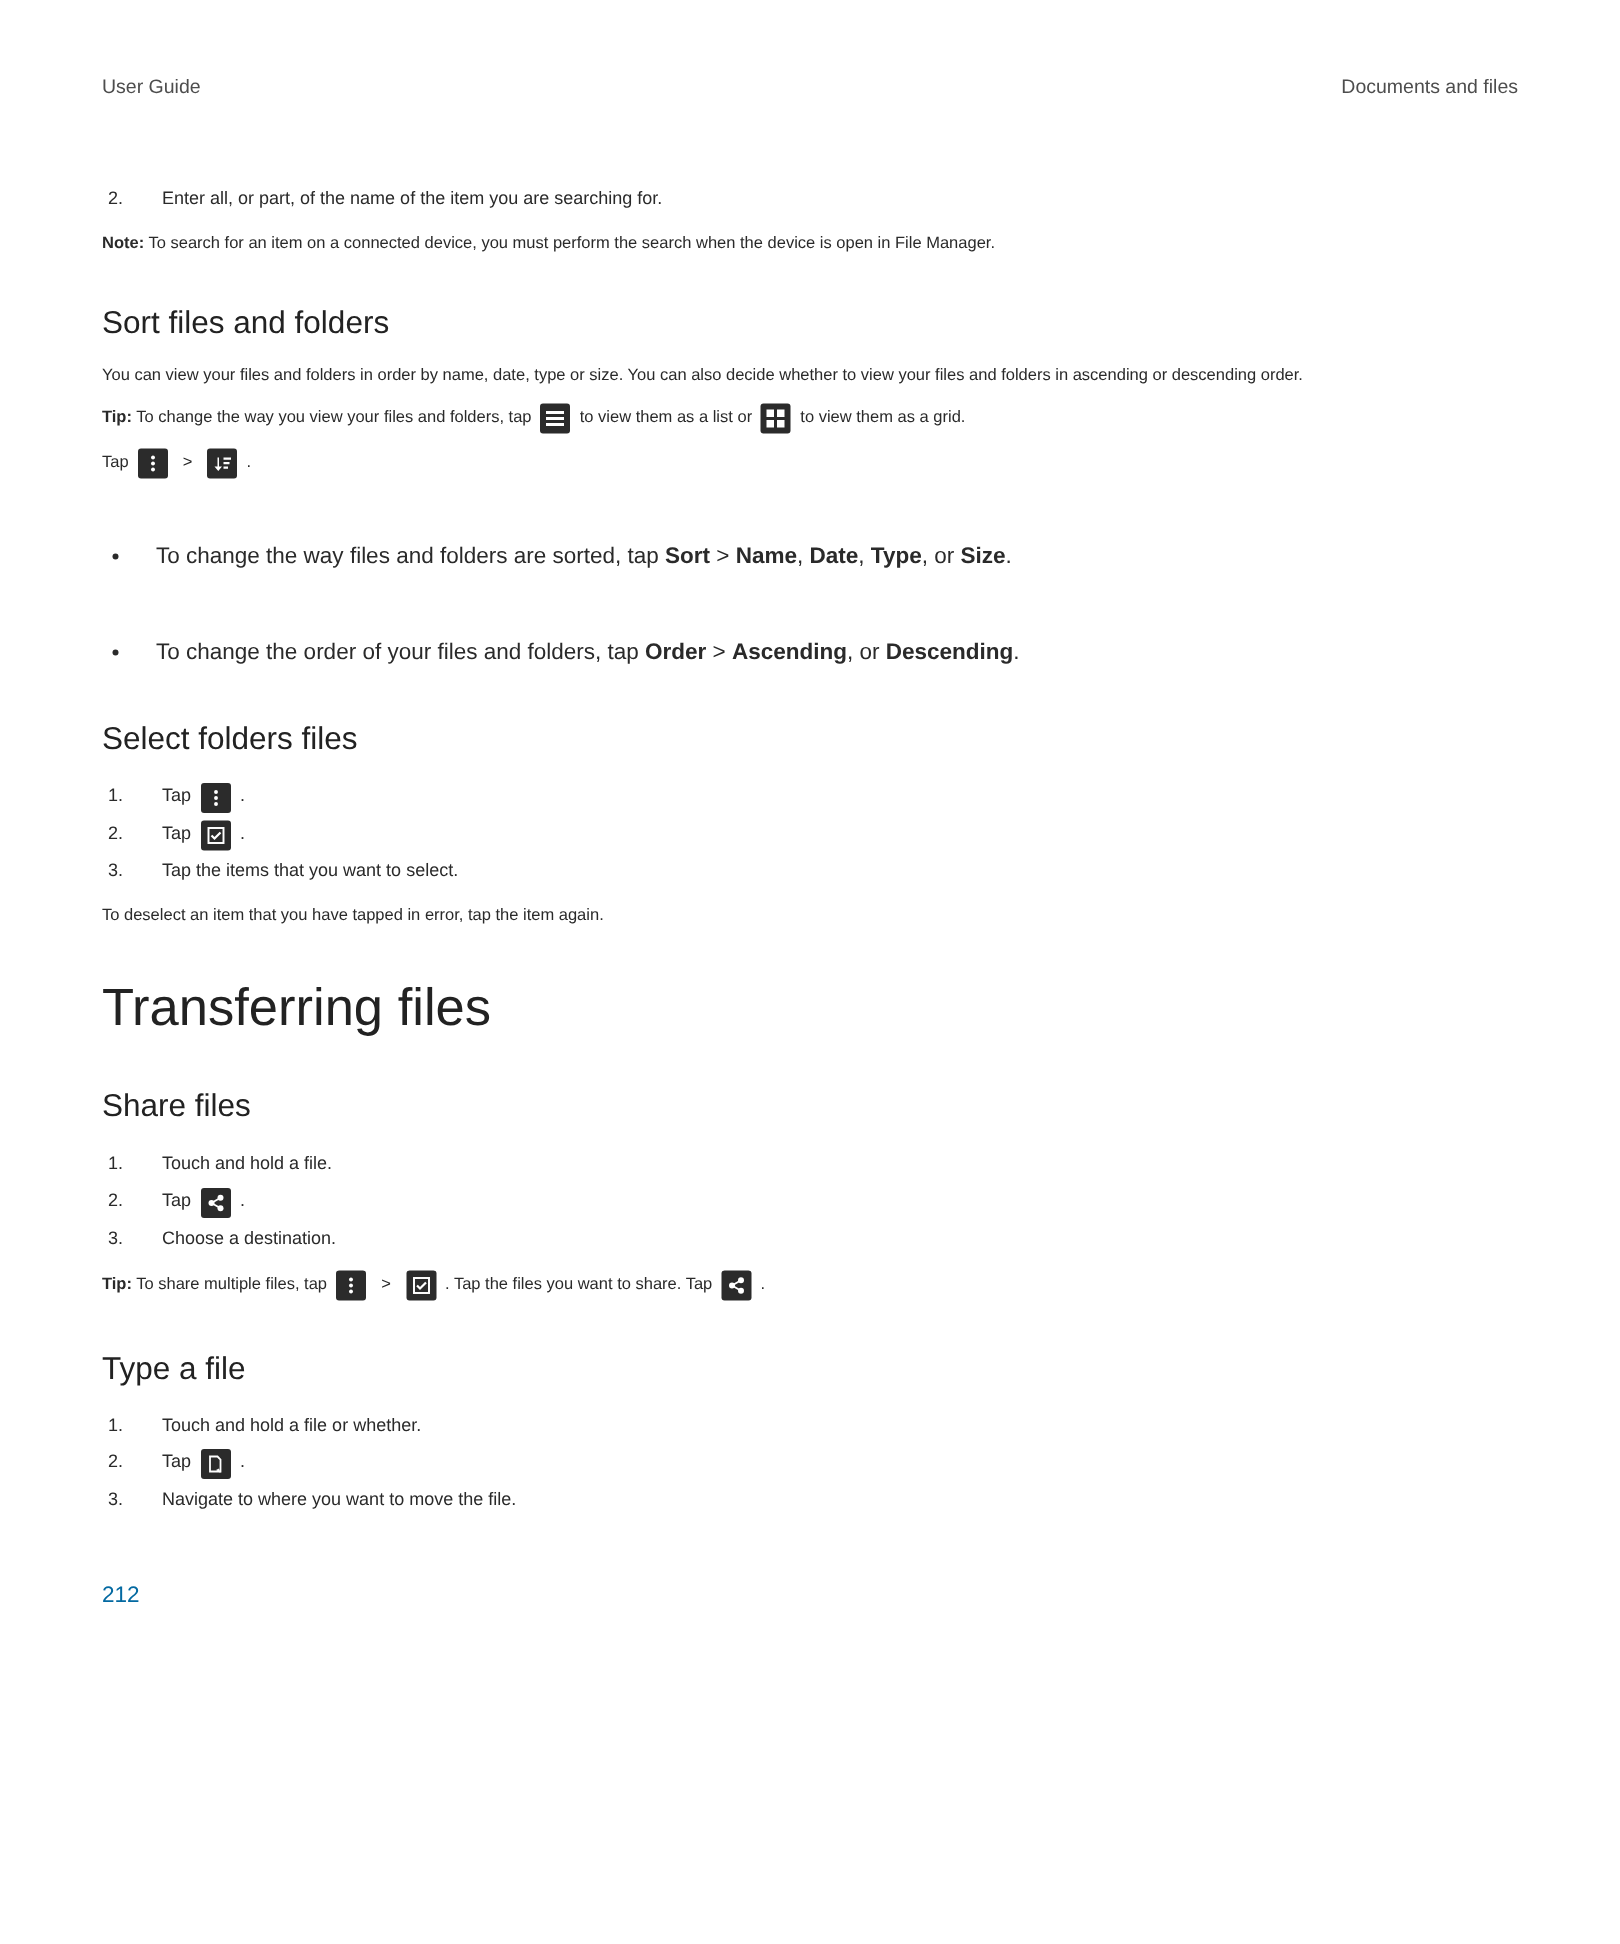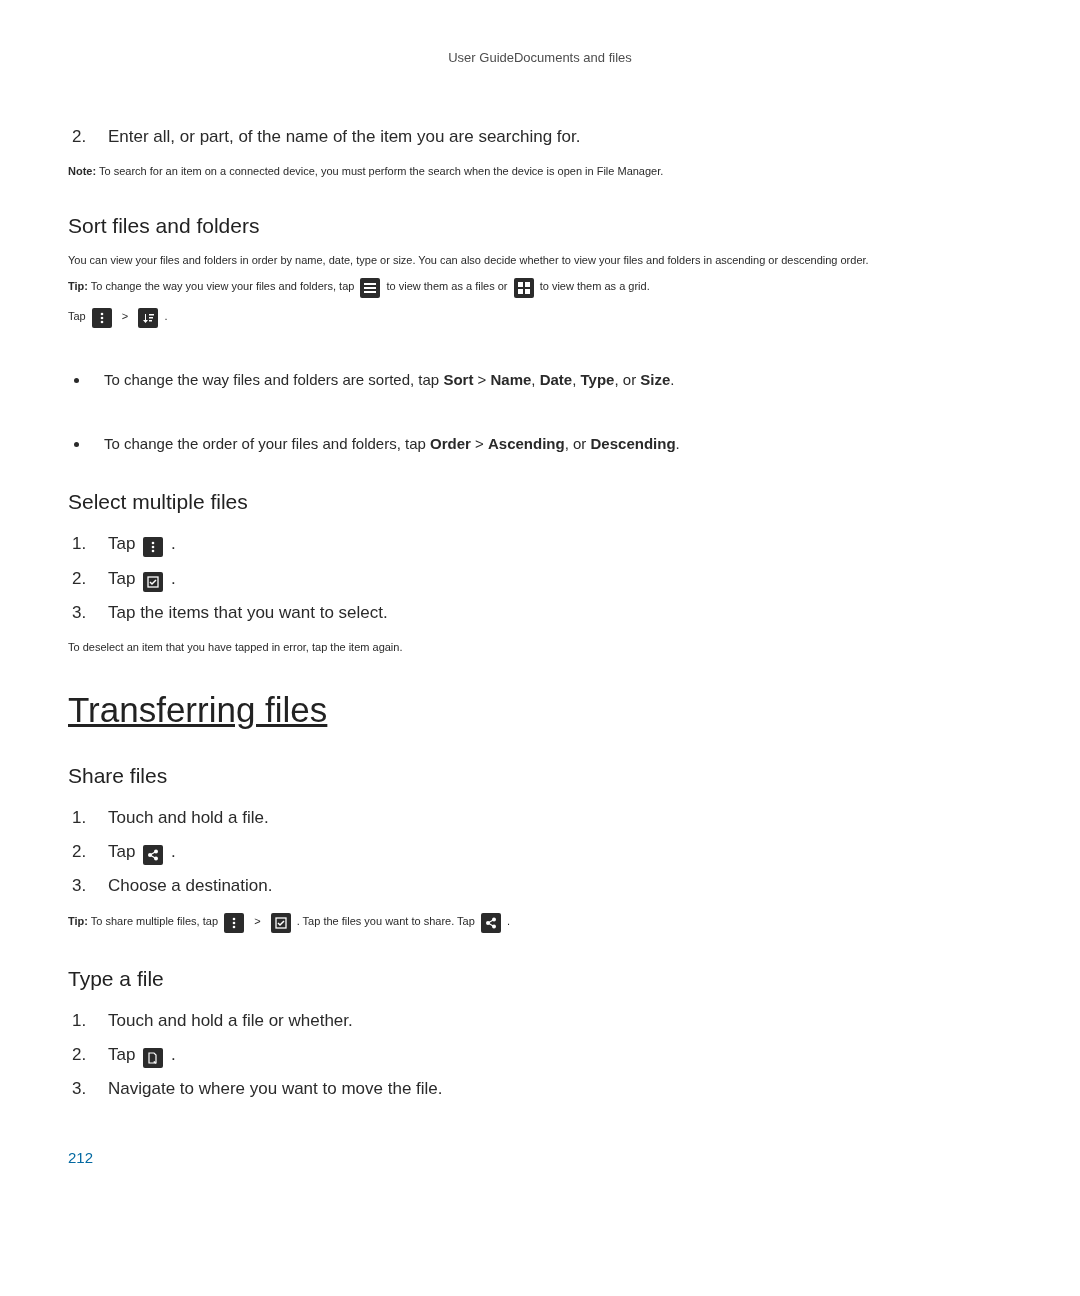--- a/index.html
+++ b/index.html
@@ -5,46 +5,45 @@
   body {
     font-family: Arial, 'Helvetica Neue', Helvetica, sans-serif;
     max-width: 1080px;
     margin: 0;
     padding: 50px 68px 40px 68px;
     color: #2a2a2a;
     box-sizing: border-box;
   }
   .header {
     display: flex;
-    justify-content: center;
+    justify-content: space-between;
     font-size: 13px;
     color: #4d4d4d;
     margin-bottom: 56px;
   }
   h1 {
     font-size: 35px;
     font-weight: 400;
     margin: 34px 0 18px 0;
     color: #222;
-    text-decoration: underline;
   }
   h2 {
     font-size: 21px;
     font-weight: 400;
     margin: 34px 0 14px 0;
     color: #222;
   }
   p {
     font-size: 11px;
     line-height: 1.5;
     margin: 10px 0;
     color: #2a2a2a;
   }
   ol {
-    font-size: 17px;
+    font-size: 12px;
     line-height: 1.9;
     padding-left: 4px;
     margin: 8px 0;
     list-style: none;
     counter-reset: item;
   }
   ol > li {
     counter-increment: item;
     padding-left: 36px;
     position: relative;
@@ -114,21 +113,21 @@
   <b>Tip:</b><span> To change the way you view your files and folders, tap </span>
   <span class="icon">
       <svg width="14" height="14" viewBox="0 0 14 14">
         <g fill="#fff">
           <rect x="1" y="2" width="12" height="2"></rect>
           <rect x="1" y="6" width="12" height="2"></rect>
           <rect x="1" y="10" width="12" height="2"></rect>
         </g>
       </svg>
     </span>
-  <span> to view them as a files or </span>
+  <span> to view them as a list or </span>
   <span class="icon">
       <svg width="14" height="14" viewBox="0 0 14 14">
         <g fill="#fff">
           <rect x="1" y="1" width="5" height="5"></rect>
           <rect x="8" y="1" width="5" height="5"></rect>
           <rect x="1" y="8" width="5" height="5"></rect>
           <rect x="8" y="8" width="5" height="5"></rect>
         </g>
       </svg>
     </span>
@@ -162,21 +161,21 @@
 
 <ul>
   <li>
     <span>To change the way files and folders are sorted, tap </span><b>Sort</b><span> &gt; </span><b>Name</b><span>, </span><b>Date</b><span>, </span><b>Type</b><span>, or </span><b>Size</b><span>.</span>
   </li>
   <li>
     <span>To change the order of your files and folders, tap </span><b>Order</b><span> &gt; </span><b>Ascending</b><span>, or </span><b>Descending</b><span>.</span>
   </li>
 </ul>
 
-<h2>Select multiple files</h2>
+<h2>Select folders files</h2>
 <ol>
   <li>
     <span>Tap </span>
     <span class="icon">
         <svg width="14" height="14" viewBox="0 0 14 14">
           <g fill="#fff">
             <circle cx="7" cy="3" r="1.3"></circle>
             <circle cx="7" cy="7" r="1.3"></circle>
             <circle cx="7" cy="11" r="1.3"></circle>
           </g>

